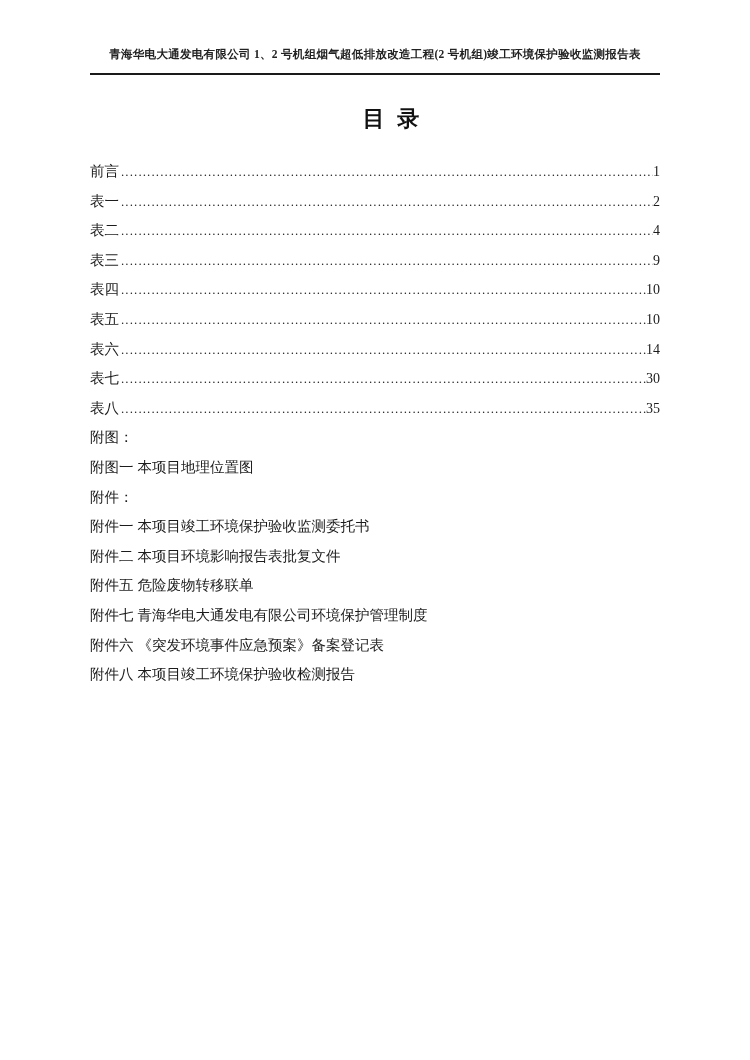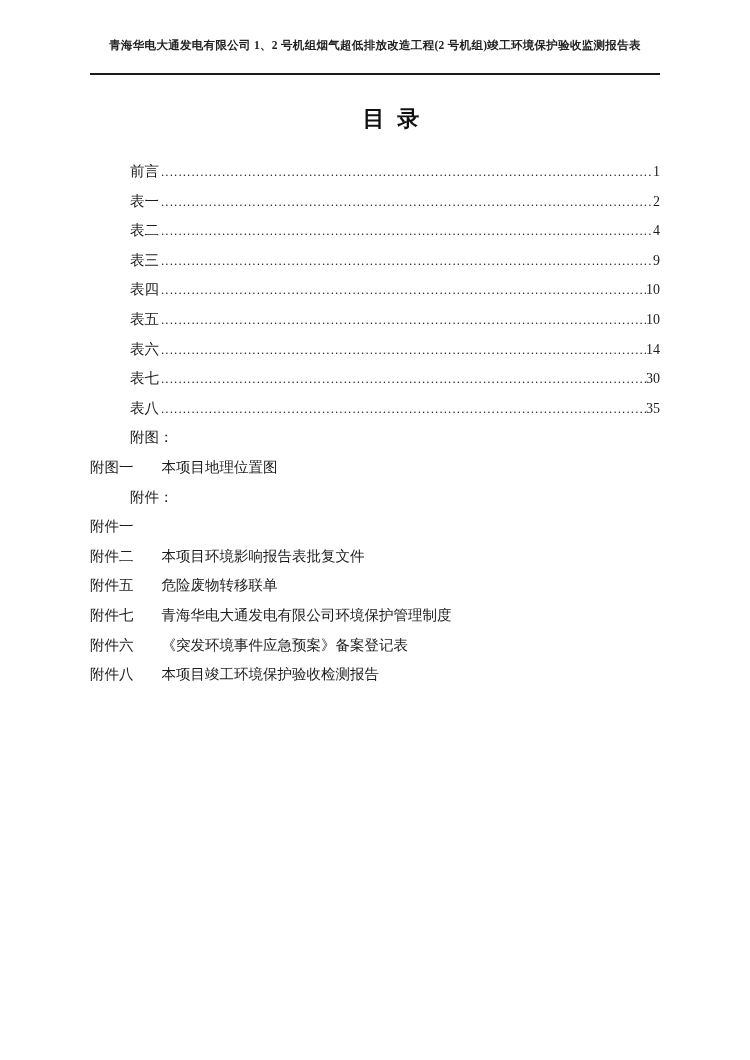--- a/index.html
+++ b/index.html
@@ -15,21 +15,21 @@
     position: relative;
     width: 750px;
     height: 1060px;
     background: #ffffff;
     overflow: hidden;
   }
   .header {
     position: absolute;
     left: 90px;
     width: 570px;
-    top: 38px;
+    top: 47px;
     text-align: center;
     font-size: 11.5px;
     font-weight: bold;
     letter-spacing: 0.3px;
     color: #222222;
     white-space: nowrap;
   }
   .header-rule {
     position: absolute;
     left: 90px;
@@ -57,32 +57,32 @@
   }
   .row {
     display: flex;
     align-items: baseline;
     height: 29.6px;
     line-height: 29.6px;
     font-size: 14.5px;
     color: #1c1c1c;
     overflow: hidden;
   }
-  .lbl { flex: none; white-space: nowrap; margin-left: 40px; }
+  .lbl { flex: none; white-space: nowrap; }
   .dots {
     flex: 1 1 auto;
     overflow: hidden;
     white-space: nowrap;
     font-size: 13px;
     letter-spacing: 1.1px;
     padding: 0 2px;
     color: #2a2a2a;
   }
   .pg { flex: none; font-size: 14px; }
-  .item-lbl { flex: none; margin-right: 28px; white-space: nowrap; }
+  .item-lbl { flex: none; margin-right: 4px; white-space: nowrap; }
   .item-title { flex: none; white-space: nowrap; }
 </style>
 </head>
 <body>
 
 <div class="page">
 
   <div class="header">青海华电大通发电有限公司 1、2 号机组烟气超低排放改造工程(2 号机组)竣工环境保护验收监测报告表</div>
   <div class="header-rule"></div>
 
@@ -144,20 +144,21 @@
       <span class="item-lbl">附图一</span>
       <span class="item-title">本项目地理位置图</span>
     </div>
 
     <div class="row">
       <span class="lbl">附件：</span>
     </div>
 
     <div class="row">
       <span class="item-lbl">附件一</span>
+      <span class="item-title">本项目竣工环境保护验收监测委托书</span>
     </div>
     <div class="row">
       <span class="item-lbl">附件二</span>
       <span class="item-title">本项目环境影响报告表批复文件</span>
     </div>
     <div class="row">
       <span class="item-lbl">附件五</span>
       <span class="item-title">危险废物转移联单</span>
     </div>
     <div class="row">

